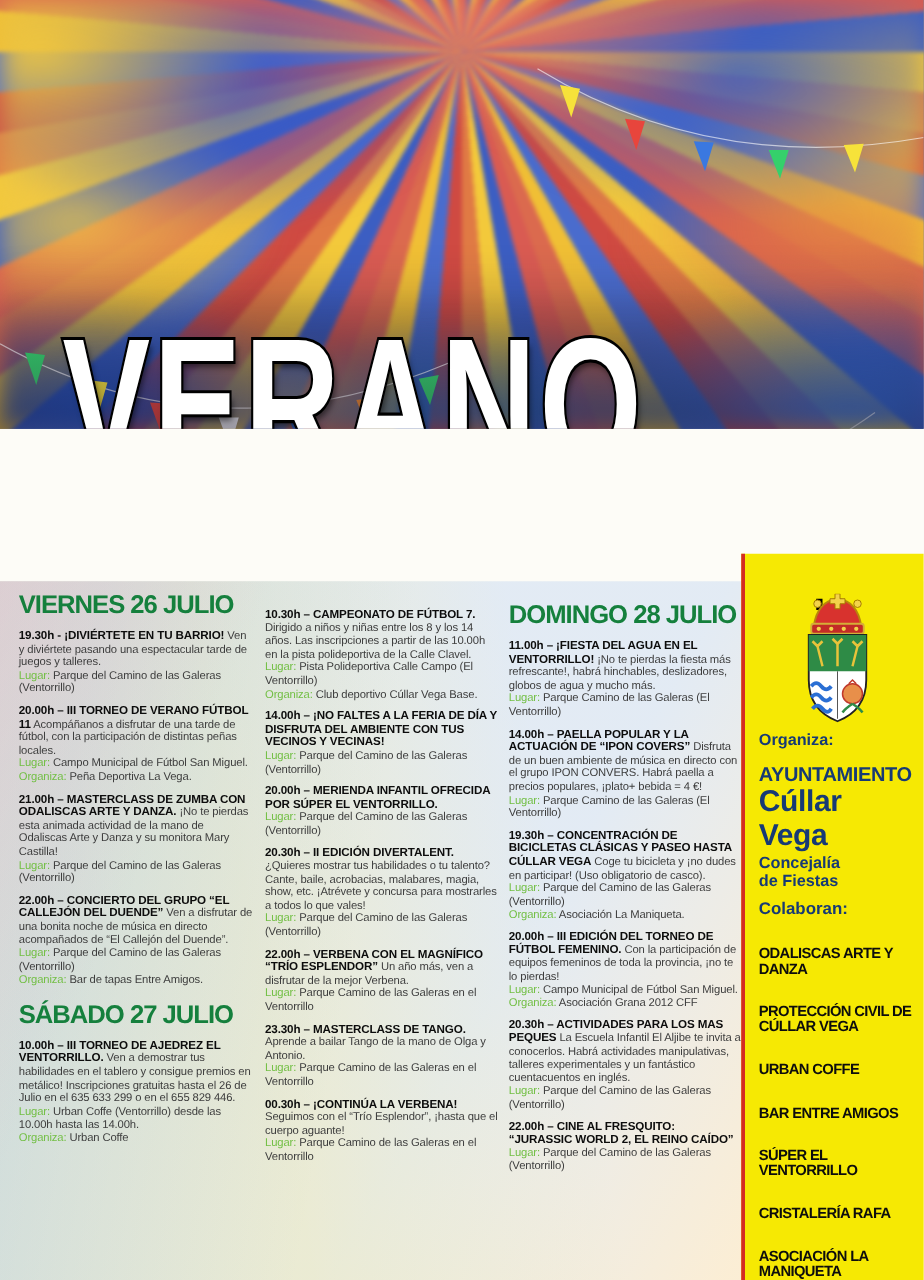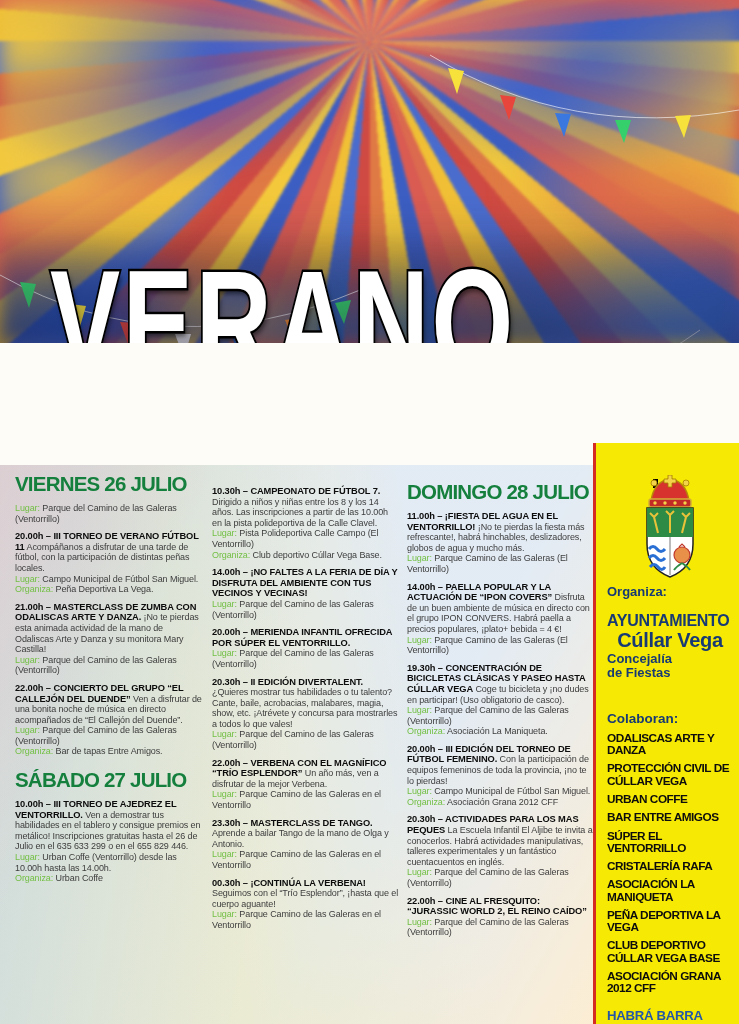--- a/index.html
+++ b/index.html
@@ -71,25 +71,25 @@
   .lab{color:#72bf44;font-weight:normal;}
 
   
   .sidebar{position:absolute;left:593px;top:443px;width:146px;height:581px;
       background:#f6e903;border-left:3px solid #d42b23;box-sizing:border-box;
       padding:0 6px 0 11px;}
   .crest{display:block;margin:32px auto 4px auto;}
   .org-block{color:#173a75;font-weight:bold;line-height:1.12;}
   .org-label{font-size:13px;}
   .org-l1{font-size:16px;letter-spacing:-0.3px;margin-top:12px;}
-  .org-name{font-size:20px;letter-spacing:-0.3px;text-align:center;}
+  .org-name{font-size:24px;letter-spacing:-0.3px;}
   .org-l3,.org-l4{font-size:13px;}
-  .colab-label{color:#173a75;font-weight:bold;font-size:13.5px;margin-top:30px;}
+  .colab-label{color:#173a75;font-weight:bold;font-size:13.5px;margin-top:7px;}
   .collab-item{color:#0d0d0d;font-weight:bold;font-size:11.8px;line-height:1.04;
-      letter-spacing:-0.5px;margin-top:6px;text-transform:uppercase;}
+      letter-spacing:-0.5px;margin-top:22px;text-transform:uppercase;}
   .side-note{color:#2456a7;font-weight:bold;font-size:13.2px;line-height:1.16;
       letter-spacing:-0.3px;margin-top:14px;}
 </style>
 </head>
 <body>
 
 <div class="photo">
   <div class="tent"></div>
   <div class="drapes"></div>
   <div class="crowd"></div>
@@ -139,20 +139,22 @@
   <div class="ttl ttl-el">El</div>
   <div class="ttl ttl-vent">Ventorrillo</div>
 </div>
 
 <div class="content-bg"></div>
 
 <div class="col" id="col1">
   <h2 class="day-header">VIERNES 26 JULIO</h2>
 
   <div class="event">
+    <p><b>19.30h - ¡DIVIÉRTETE EN TU BARRIO!</b>
+       <span>Ven y diviértete pasando una espectacular tarde de juegos y talleres.</span></p>
     <p><span class="lab">Lugar:</span>
        <span>Parque del Camino de las Galeras (Ventorrillo)</span></p>
   </div>
 
   <div class="event">
     <p><b>20.00h – III TORNEO DE VERANO FÚTBOL 11</b>
        <span>Acompáñanos a disfrutar de una tarde de fútbol, con la participación de distintas peñas locales.</span></p>
     <p><span class="lab">Lugar:</span>
        <span>Campo Municipal de Fútbol San Miguel.</span></p>
     <p><span class="lab">Organiza:</span>

